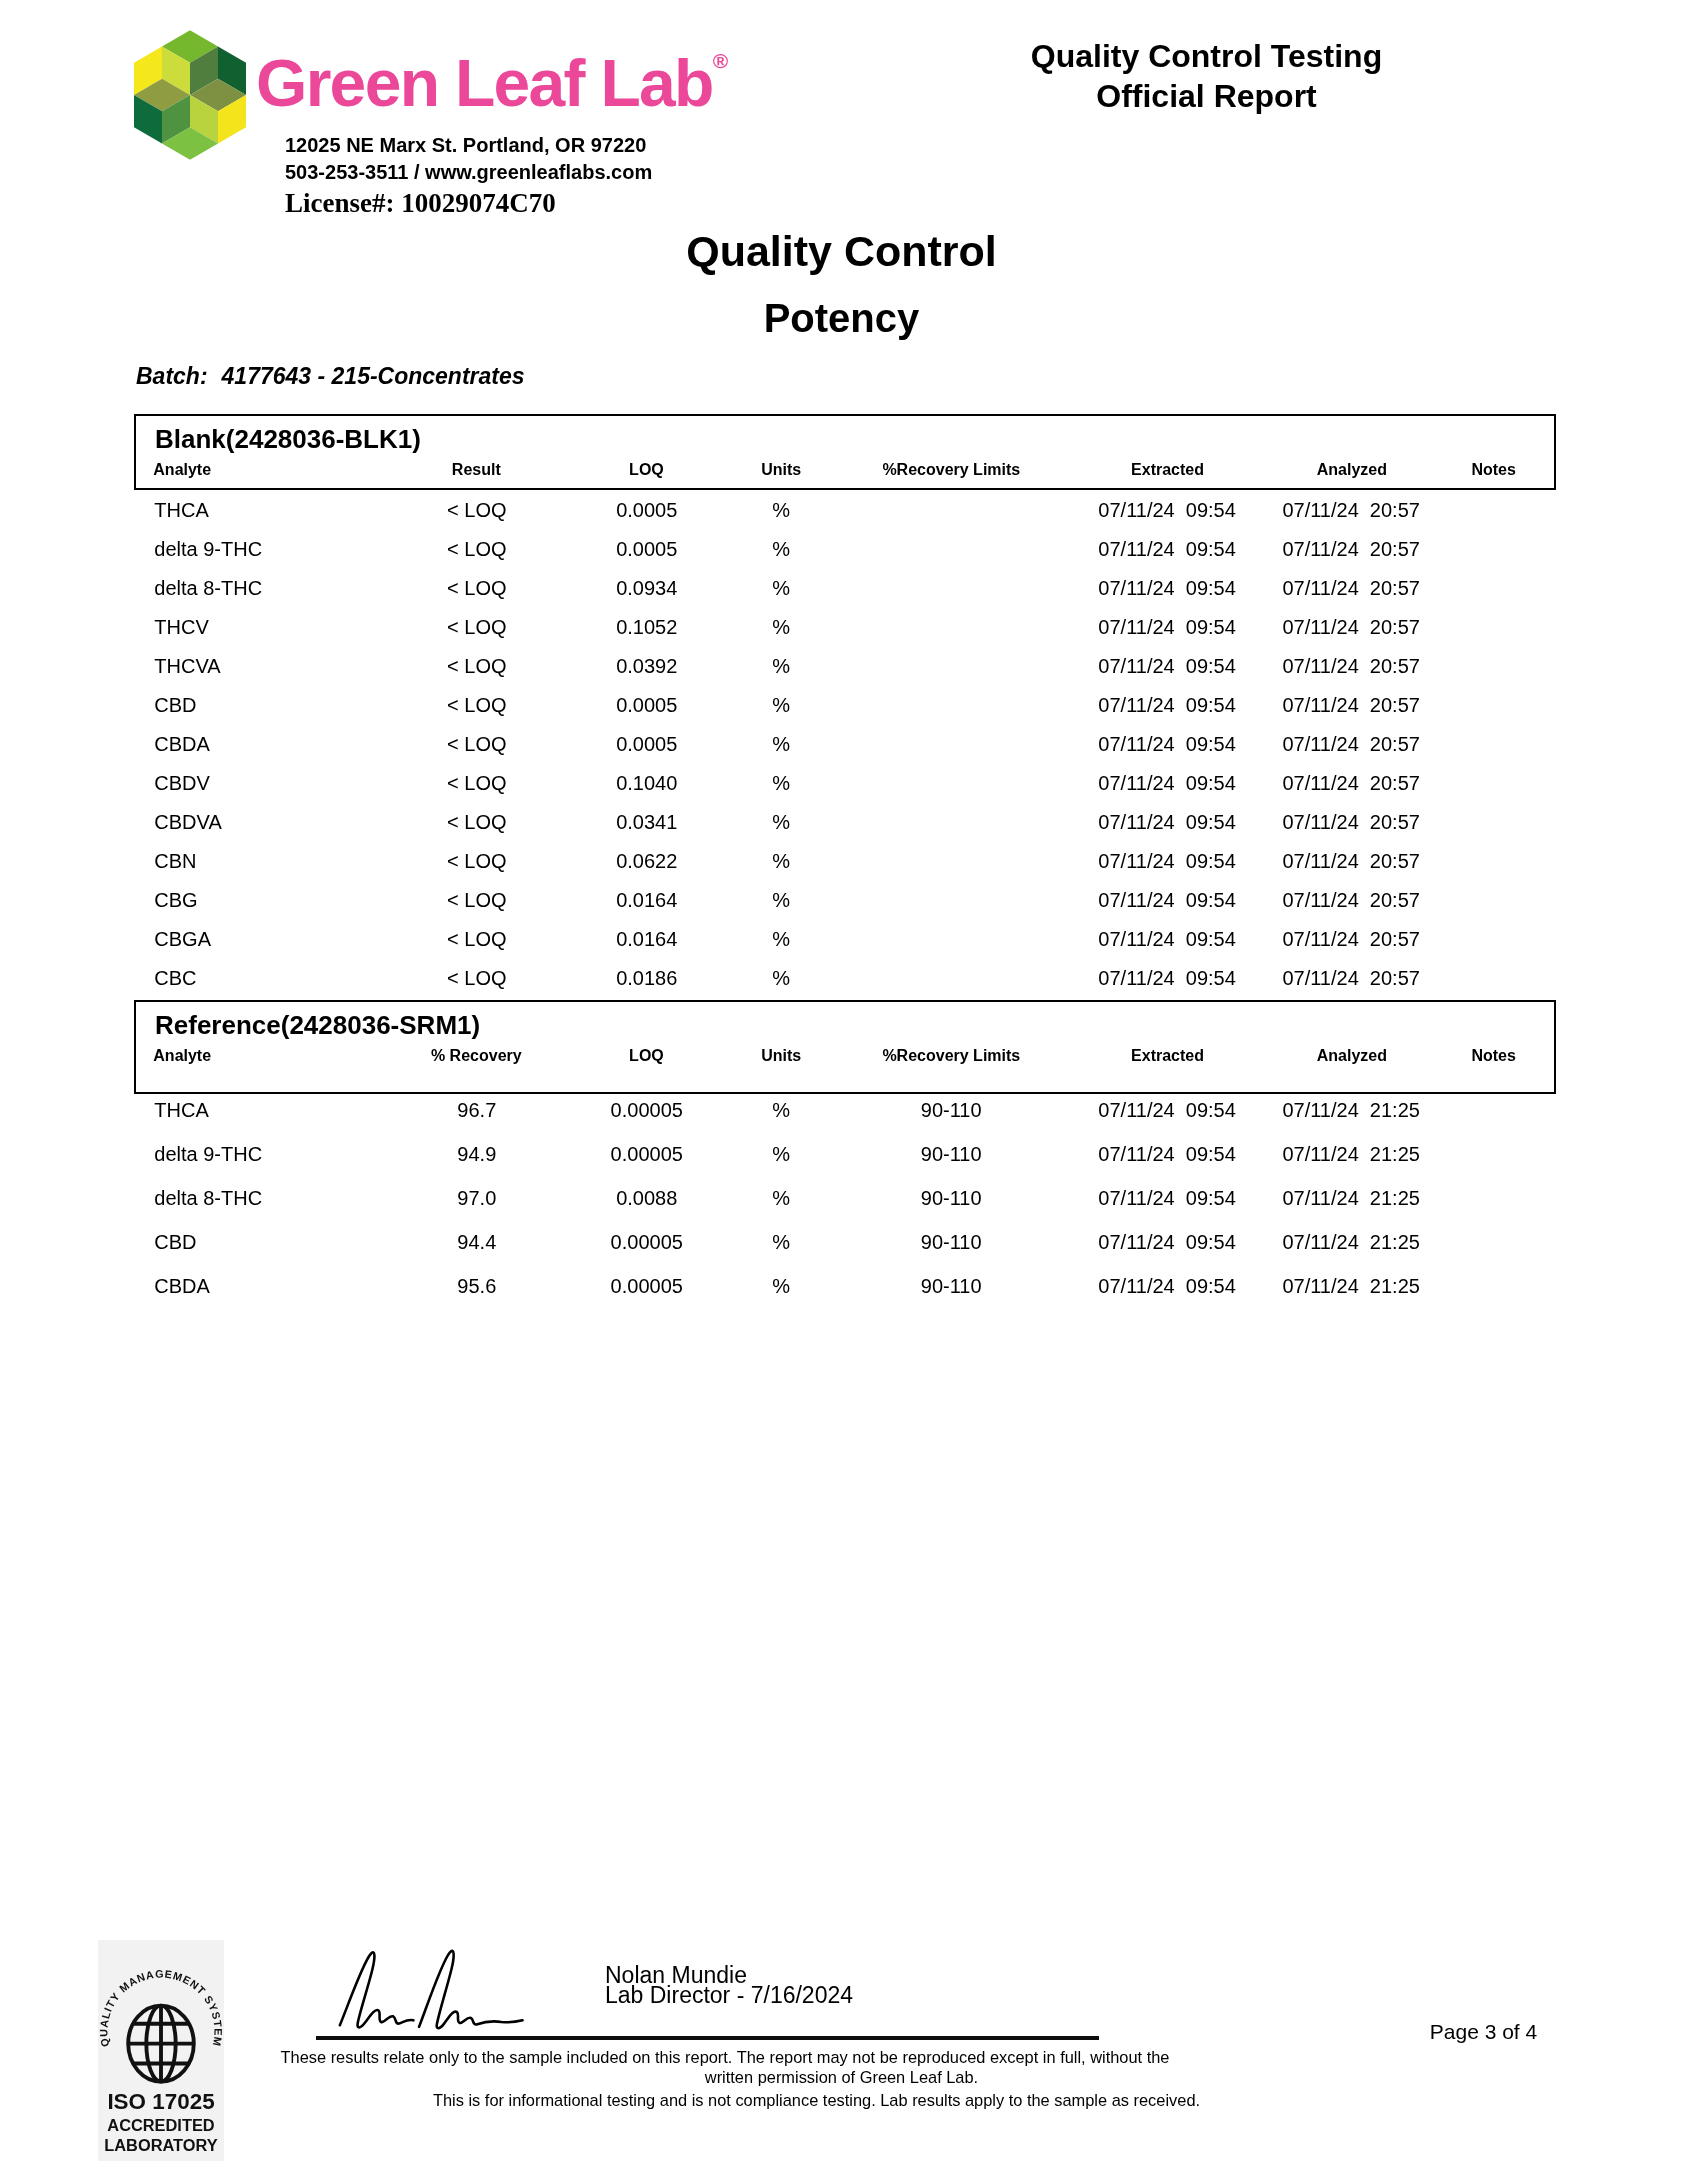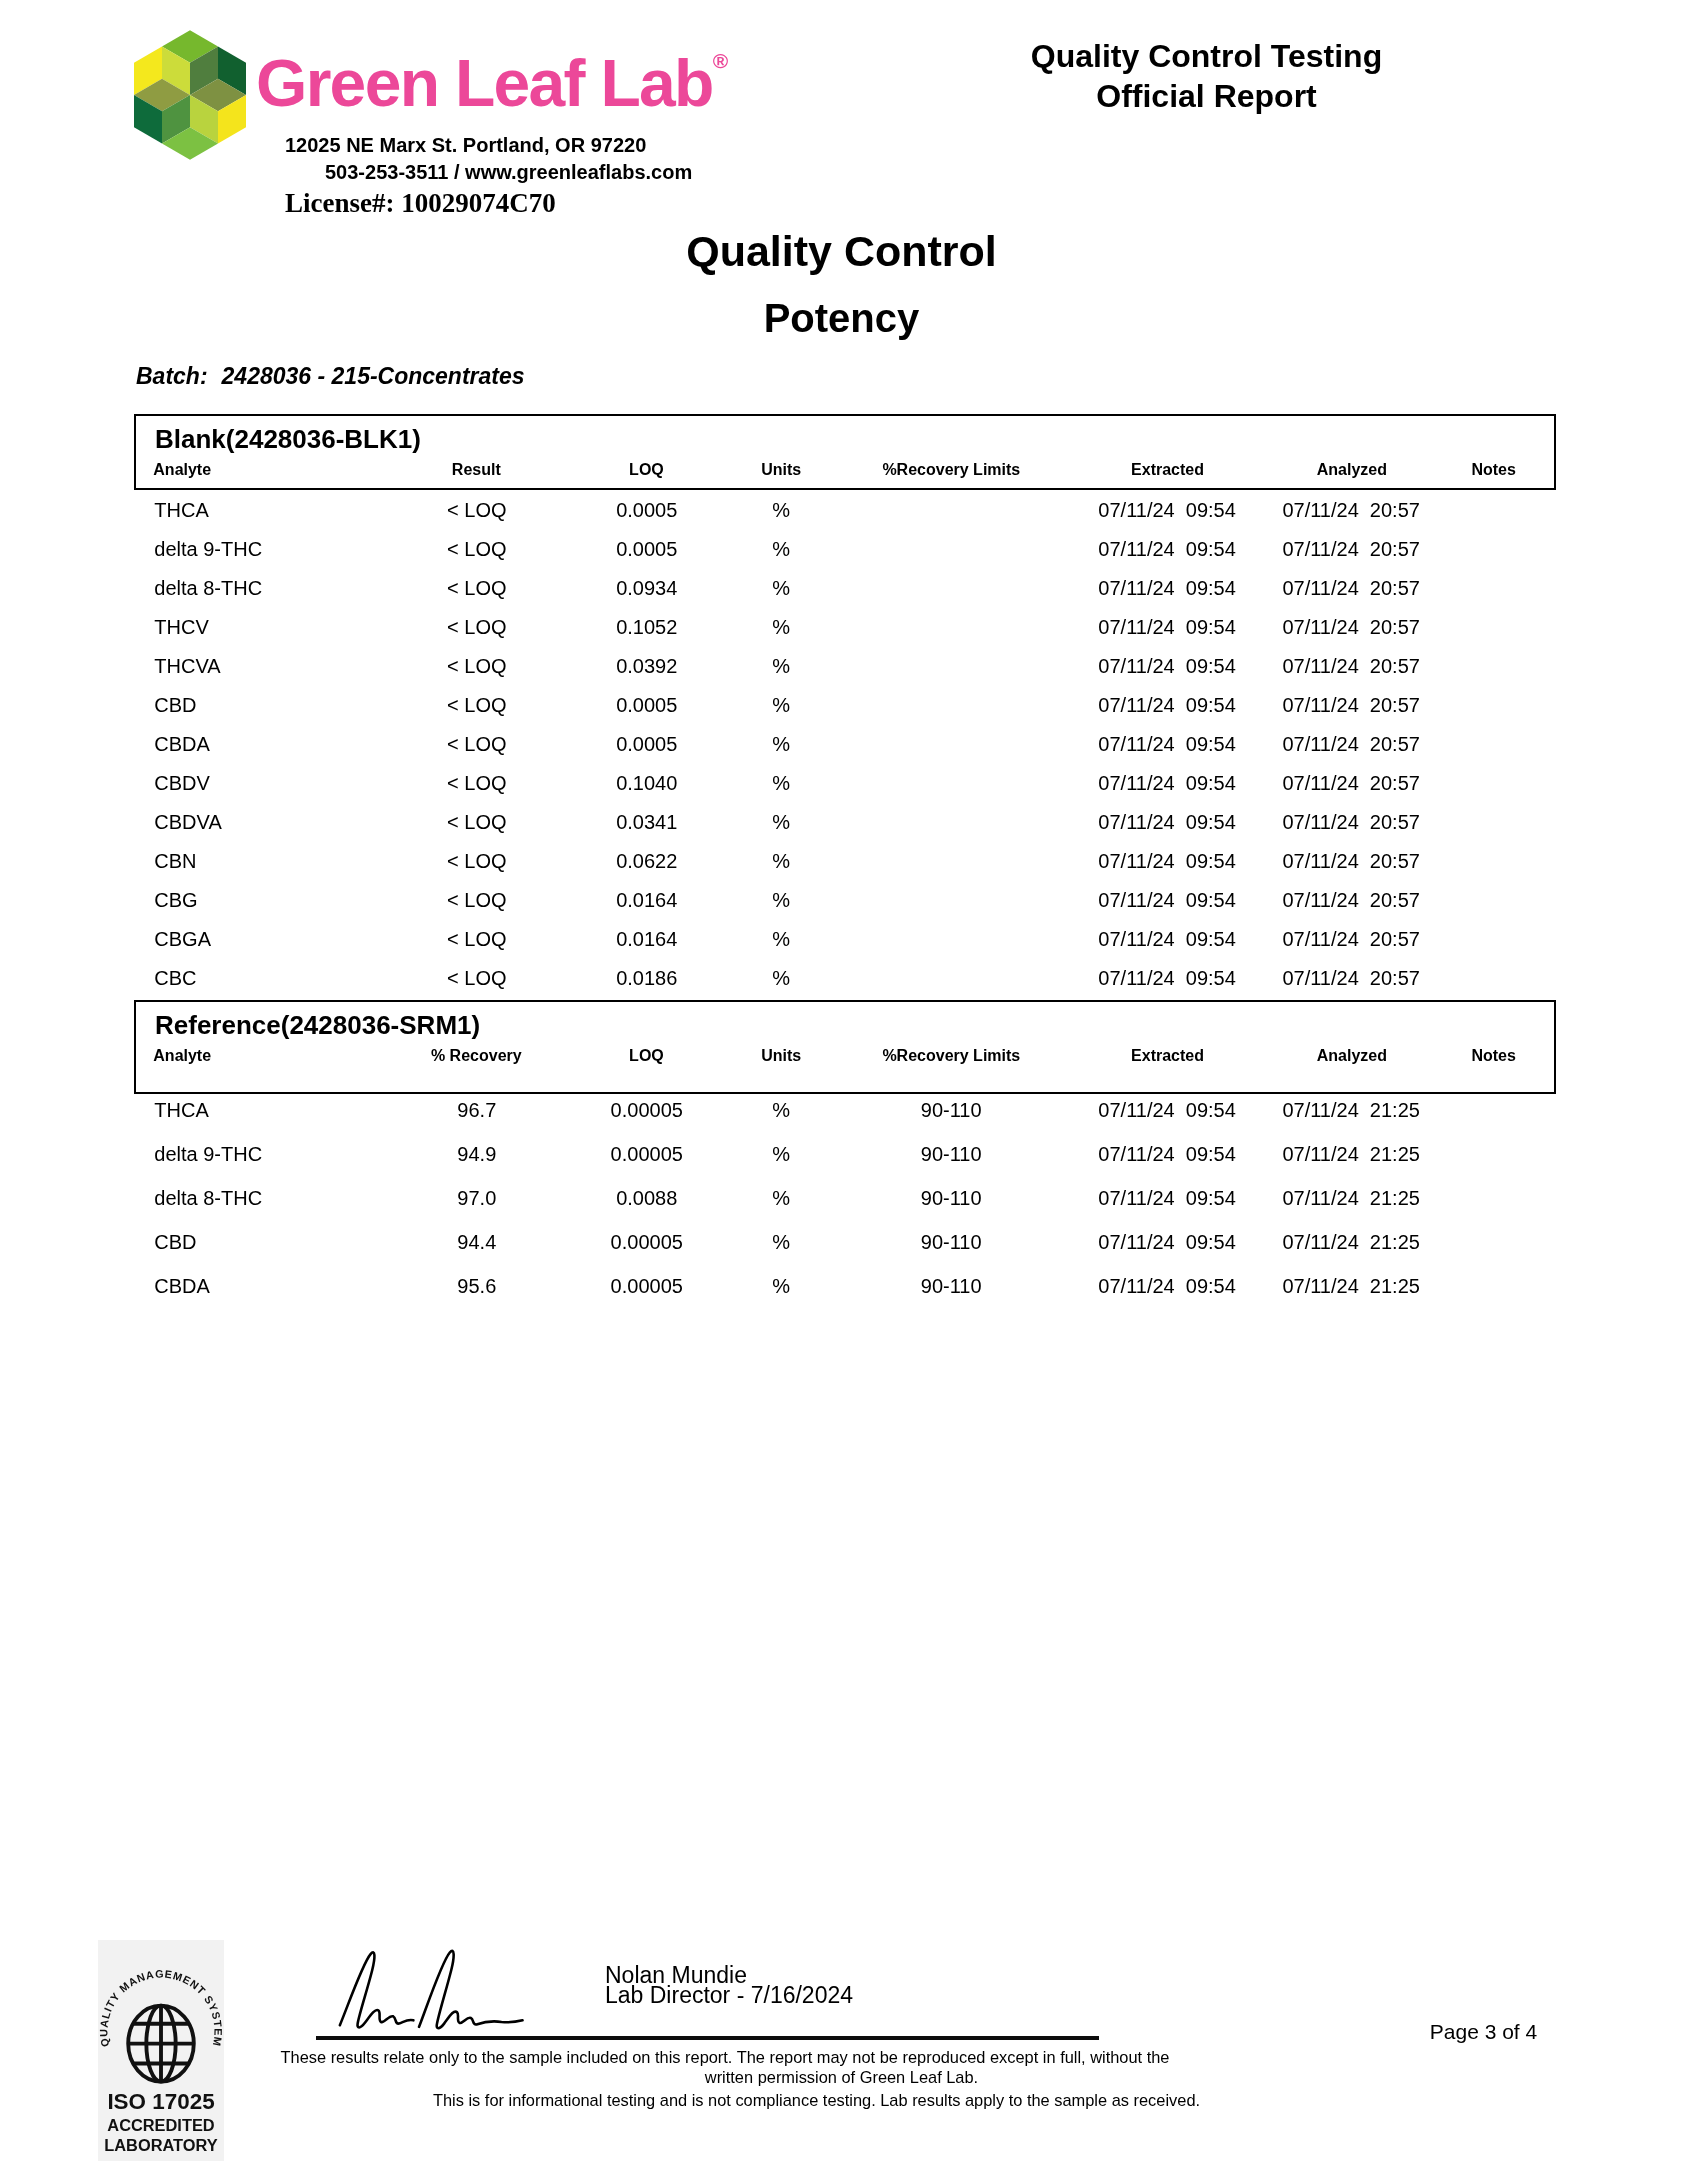--- a/index.html
+++ b/index.html
@@ -4,21 +4,21 @@
 <style>
   html,body{margin:0;padding:0;background:#fff;}
   body{width:1683px;height:2177px;position:relative;font-family:"Liberation Sans",sans-serif;color:#000;overflow:hidden;}
   .abs{position:absolute;}
 
   
   .logo-hex{left:134px;top:30px;}
   .logo-text{left:256px;top:45px;font-size:66px;font-weight:bold;color:#ec4899;letter-spacing:-1.7px;white-space:nowrap;}
   .logo-reg{font-size:21px;vertical-align:38px;letter-spacing:0;}
   .addr1{left:285px;top:134px;font-size:20px;font-weight:bold;}
-  .addr2{left:285px;top:161px;font-size:20px;font-weight:bold;margin-left:40px;}
+  .addr2{left:285px;top:161px;font-size:20px;font-weight:bold;}
   .license{left:285px;top:188px;font-size:27px;font-weight:bold;font-family:"Liberation Serif",serif;}
   .report-type{left:934px;top:36px;width:545px;text-align:center;font-size:32px;font-weight:bold;line-height:40px;}
 
   
   .main-title{left:0;top:227px;width:100%;text-align:center;font-size:43px;font-weight:bold;}
   .sub-title{left:0;top:296px;width:100%;text-align:center;font-size:40px;font-weight:bold;}
   .batch-line{left:136px;top:363px;font-size:23px;font-weight:bold;font-style:italic;}
   .batch-line .batch-value{margin-left:14px;}
 
   
@@ -76,21 +76,21 @@
 
 <div class="abs report-type">
   <div>Quality Control Testing</div>
   <div>Official Report</div>
 </div>
 
 <div class="abs main-title">Quality Control</div>
 <div class="abs sub-title">Potency</div>
 
 <div class="abs batch-line">
-  <span>Batch:</span><span class="batch-value">2428036 - 215-Concentrates</span>
+  <span>Batch:</span><span class="batch-value">4177643 - 215-Concentrates</span>
 </div>
 
 <div class="abs tbox tbox1">
   <div class="tbox-title">Blank(2428036-BLK1)</div>
   <div class="grid hdr-row">
     <div class="cell left">Analyte</div>
     <div class="cell">Result</div>
     <div class="cell">LOQ</div>
     <div class="cell">Units</div>
     <div class="cell">%Recovery Limits</div>

